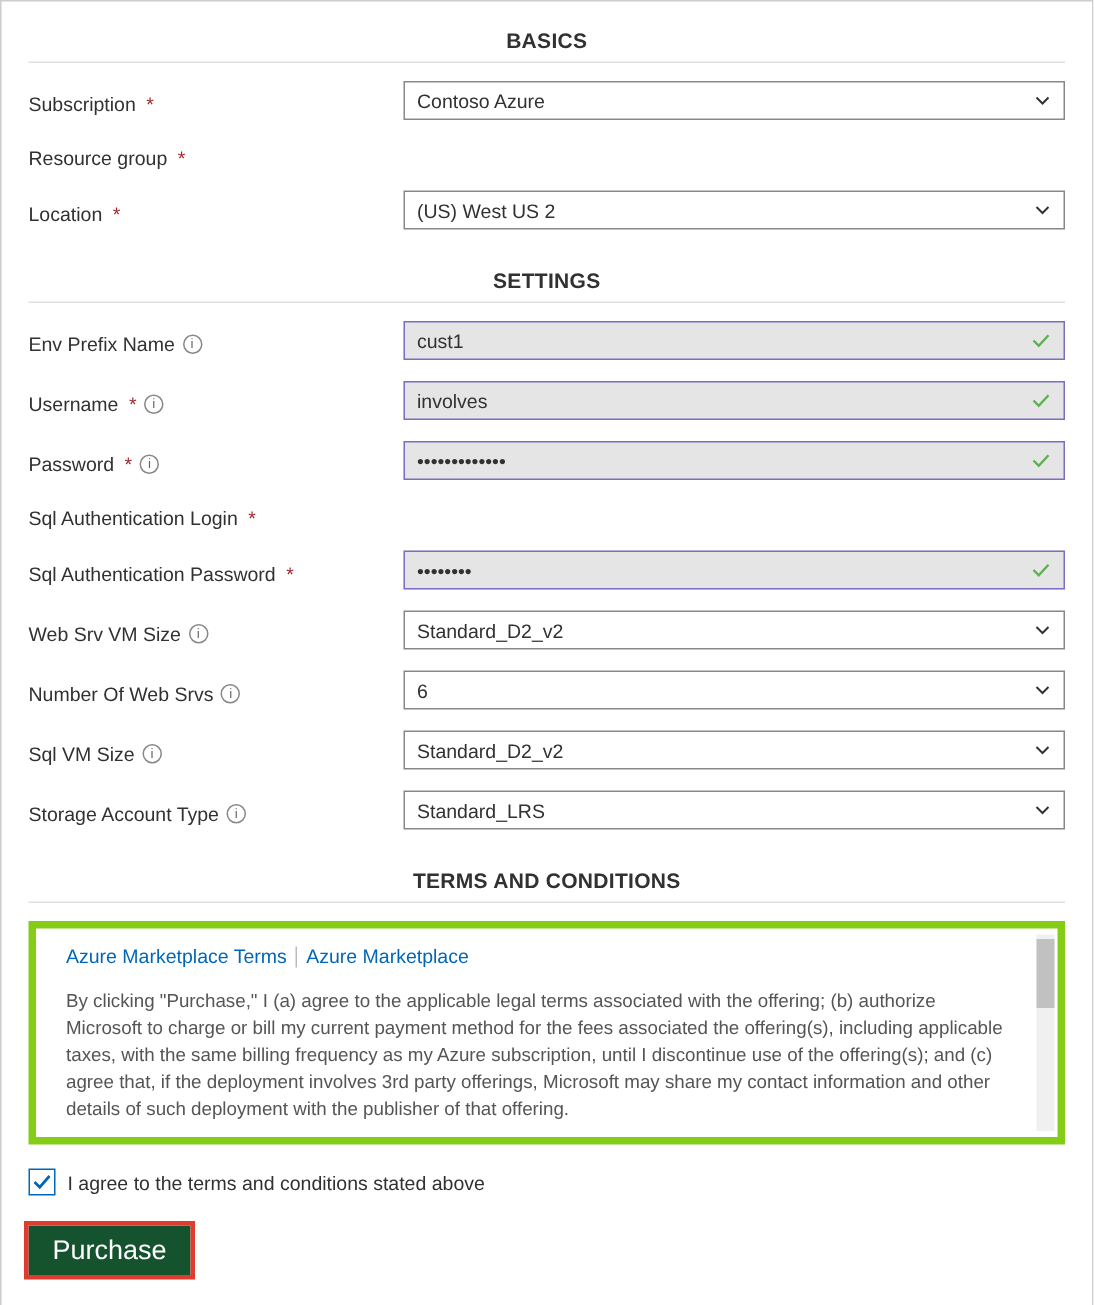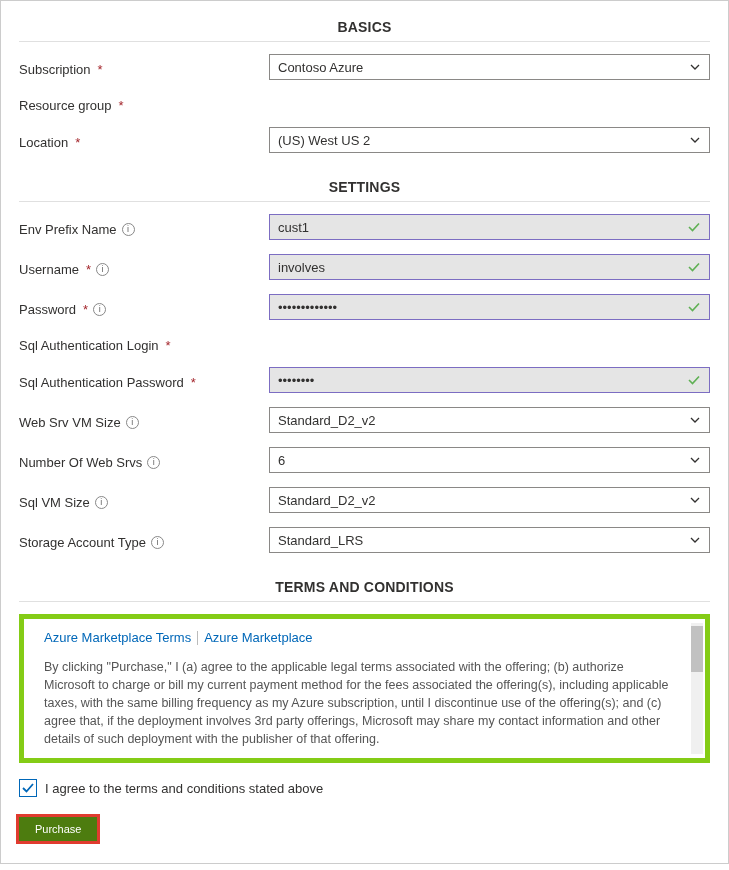--- a/index.html
+++ b/index.html
@@ -156,25 +156,25 @@
     width: 18px;
     height: 18px;
     border: 1px solid #0067b8;
     display: flex;
     align-items: center;
     justify-content: center;
     color: #0067b8;
   }
   .checkbox svg { display:block; }
   .purchase-btn {
-    background: #4d7c0f;
+    background: #14532d;
     color: #fff;
     border: none;
     padding: 6px 16px;
-    font-size: 11px;
+    font-size: 18px;
     cursor: pointer;
     outline: 3px solid #e03b2f;
     outline-offset: 0;
   }
   .terms-text { padding-right: 16px; }
 </style>
 </head>
 <body>
 
 <div class="wrapper">

